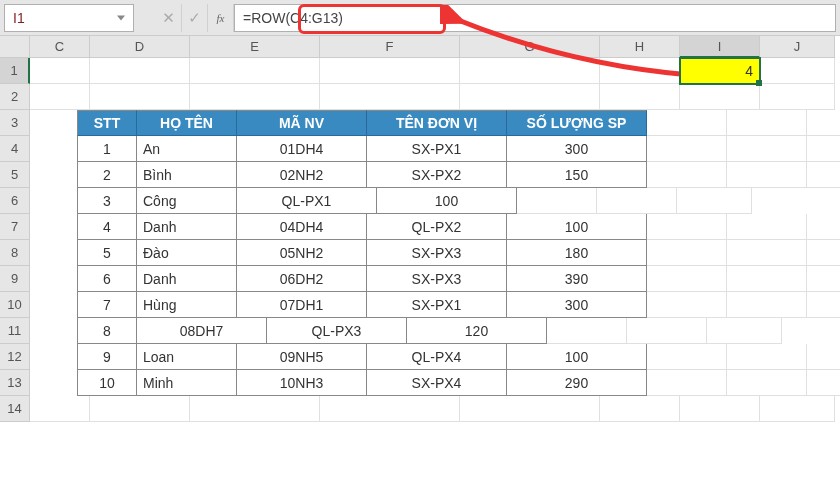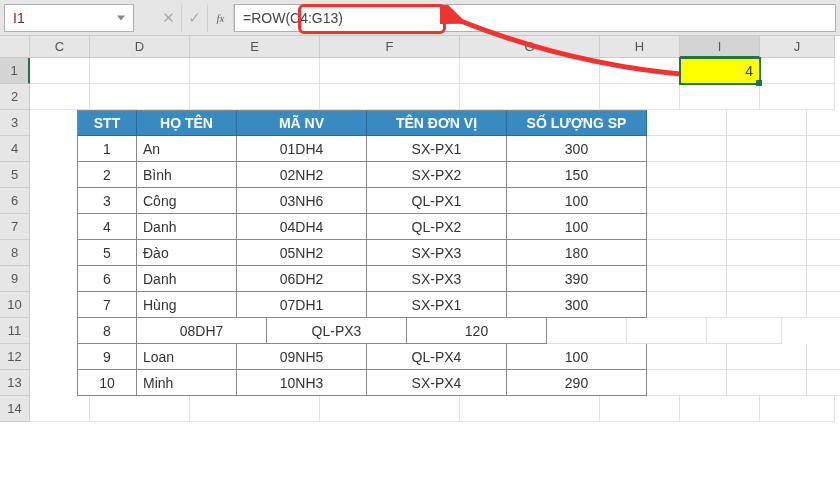--- a/index.html
+++ b/index.html
@@ -137,21 +137,20 @@
           <div class="cell wF tb center">SX-PX2</div>
           <div class="cell wG tb center">150</div>
           <div class="cell wH"></div>
           <div class="cell wI"></div>
           <div class="cell wJ"></div>
         </div>
         <div class="row">
           <div class="rh">6</div>
           <div class="cell wC tb tb-left center">3</div>
           <div class="cell wD tb">Công</div>
-          <div class="cell wE tb center">03NH6</div>
           <div class="cell wF tb center">QL-PX1</div>
           <div class="cell wG tb center">100</div>
           <div class="cell wH"></div>
           <div class="cell wI"></div>
           <div class="cell wJ"></div>
         </div>
         <div class="row">
           <div class="rh">7</div>
           <div class="cell wC tb tb-left center">4</div>
           <div class="cell wD tb">Danh</div>

